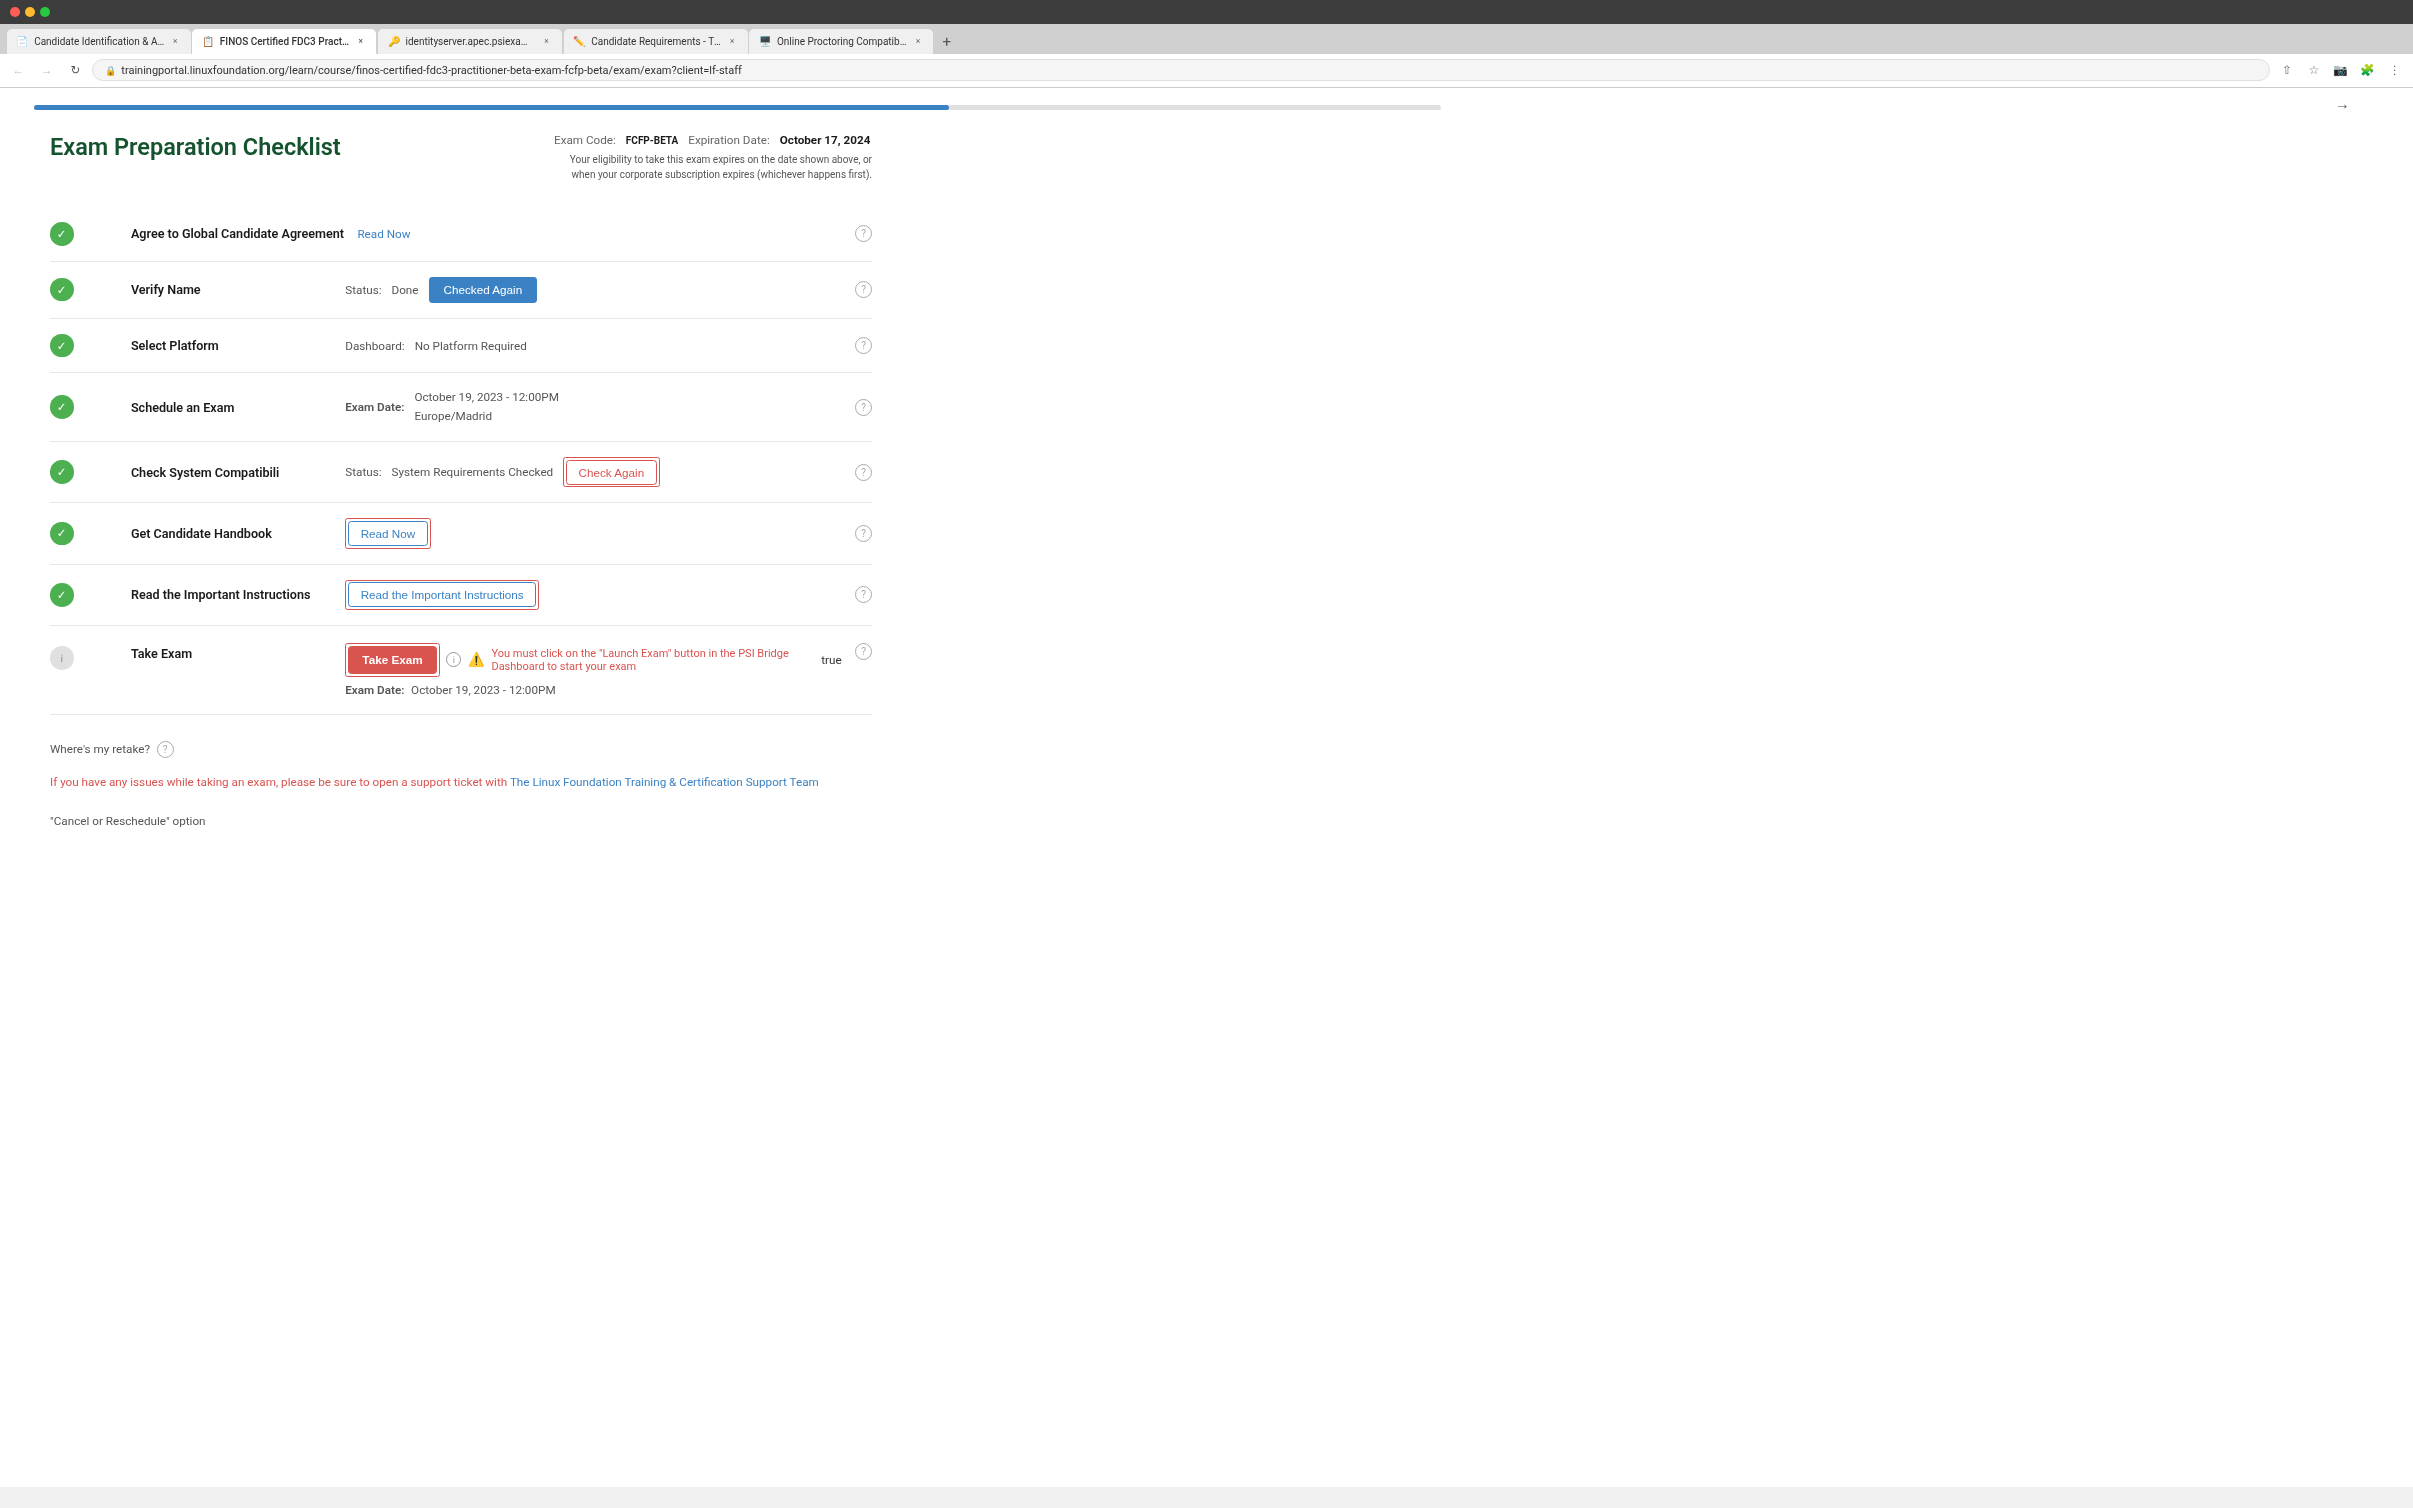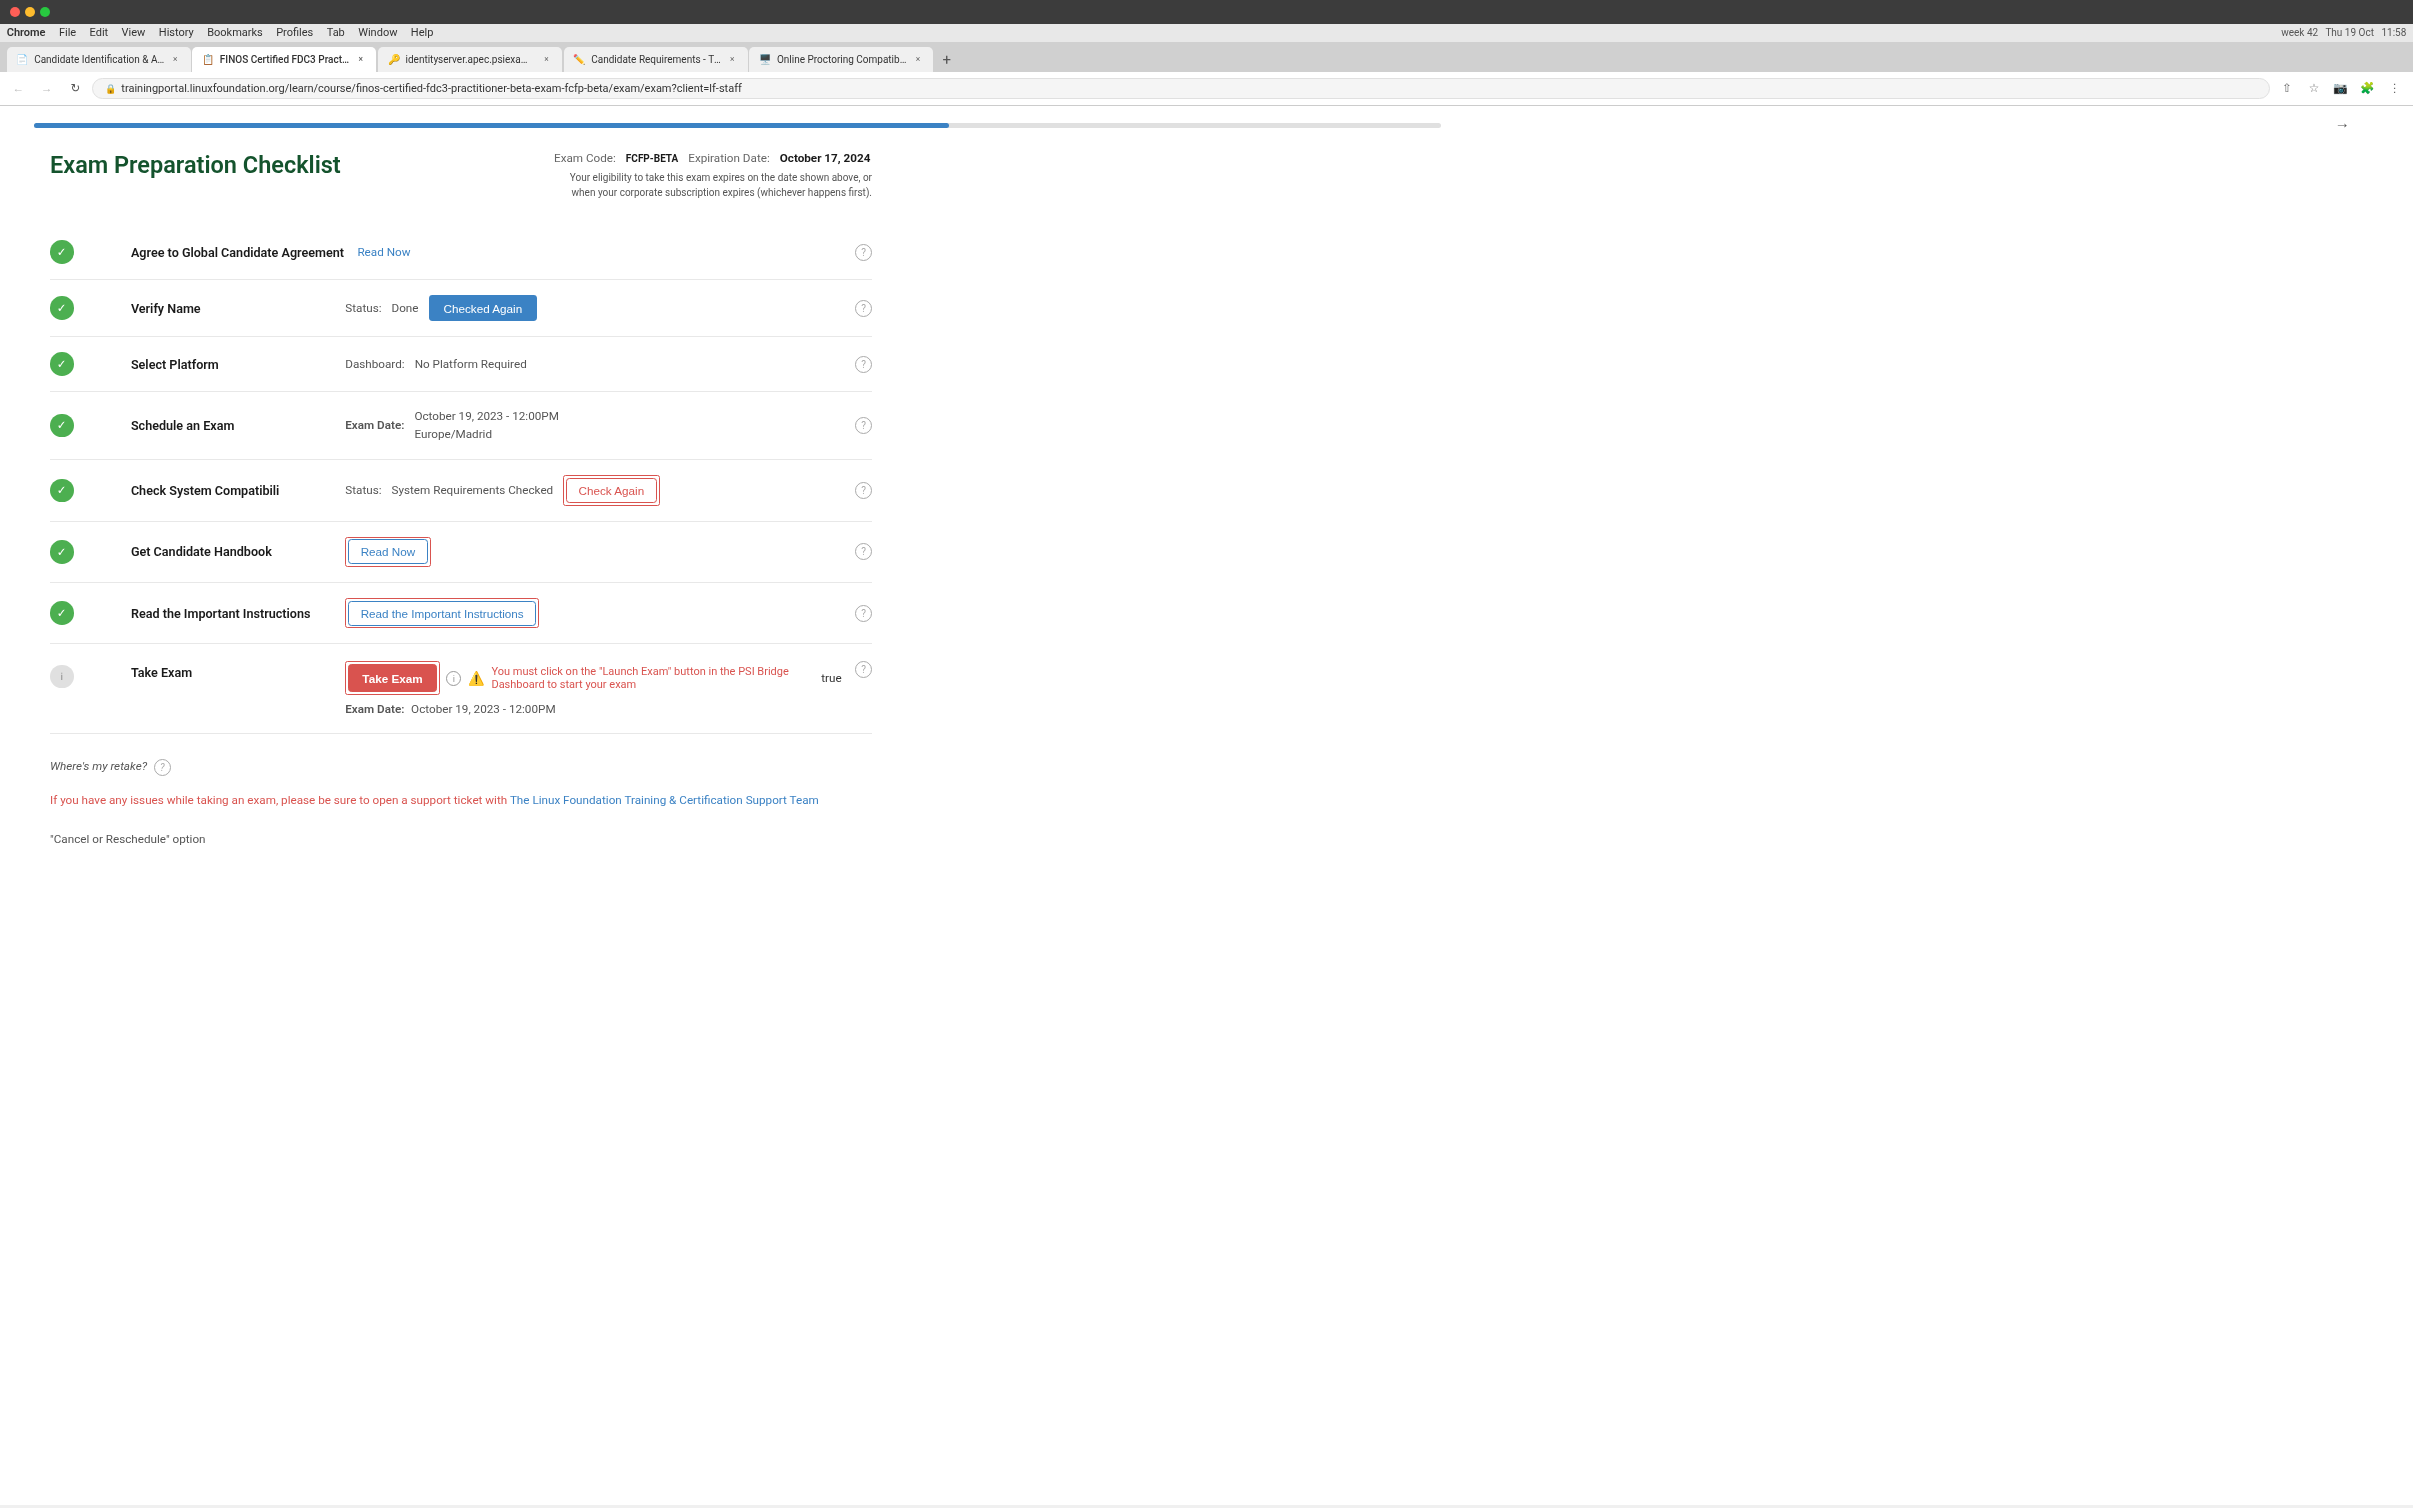--- a/index.html
+++ b/index.html
@@ -352,24 +352,24 @@
       font-size: 11.7px;
     }
     .take-exam-btns {
       display: flex;
       align-items: center;
       gap: 6.7px;
     }
 
     .retake-row {
       display: flex;
+      align-items: center;
       gap: 6.7px;
       margin-top: 17px;
       padding: 8.4px 0;
-      font-style: italic;
     }
     .retake-text {
       font-size: 11.7px;
       color: #555;
     }
 
     .support-text {
       font-size: 11.7px;
       color: #d9534f;
       padding: 8.4px 0;
@@ -412,33 +412,20 @@
 <div class="browser-chrome">
 
   <div class="title-bar">
     <div class="traffic-lights">
       <div class="traffic-light tl-red"></div>
       <div class="traffic-light tl-yellow"></div>
       <div class="traffic-light tl-green"></div>
     </div>
   </div>
 
-  <div class="menu-bar">
-    <span class="active">Chrome</span>
-    <span>File</span>
-    <span>Edit</span>
-    <span>View</span>
-    <span>History</span>
-    <span>Bookmarks</span>
-    <span>Profiles</span>
-    <span>Tab</span>
-    <span>Window</span>
-    <span>Help</span>
-    <span style="margin-left:auto; font-size:10px; color:#555;">week 42 &nbsp; Thu 19 Oct &nbsp; 11:58</span>
-  </div>
 
   <div class="tab-bar">
     <div class="tab">
       <span>📄</span>
       <span style="font-size:10px; overflow:hidden; text-overflow:ellipsis; white-space:nowrap;">Candidate Identification &amp; Au...</span>
       <span class="tab-close">×</span>
     </div>
     <div class="tab active">
       <span>📋</span>
       <span style="font-size:10px; overflow:hidden; text-overflow:ellipsis; white-space:nowrap;">FINOS Certified FDC3 Practi...</span>

